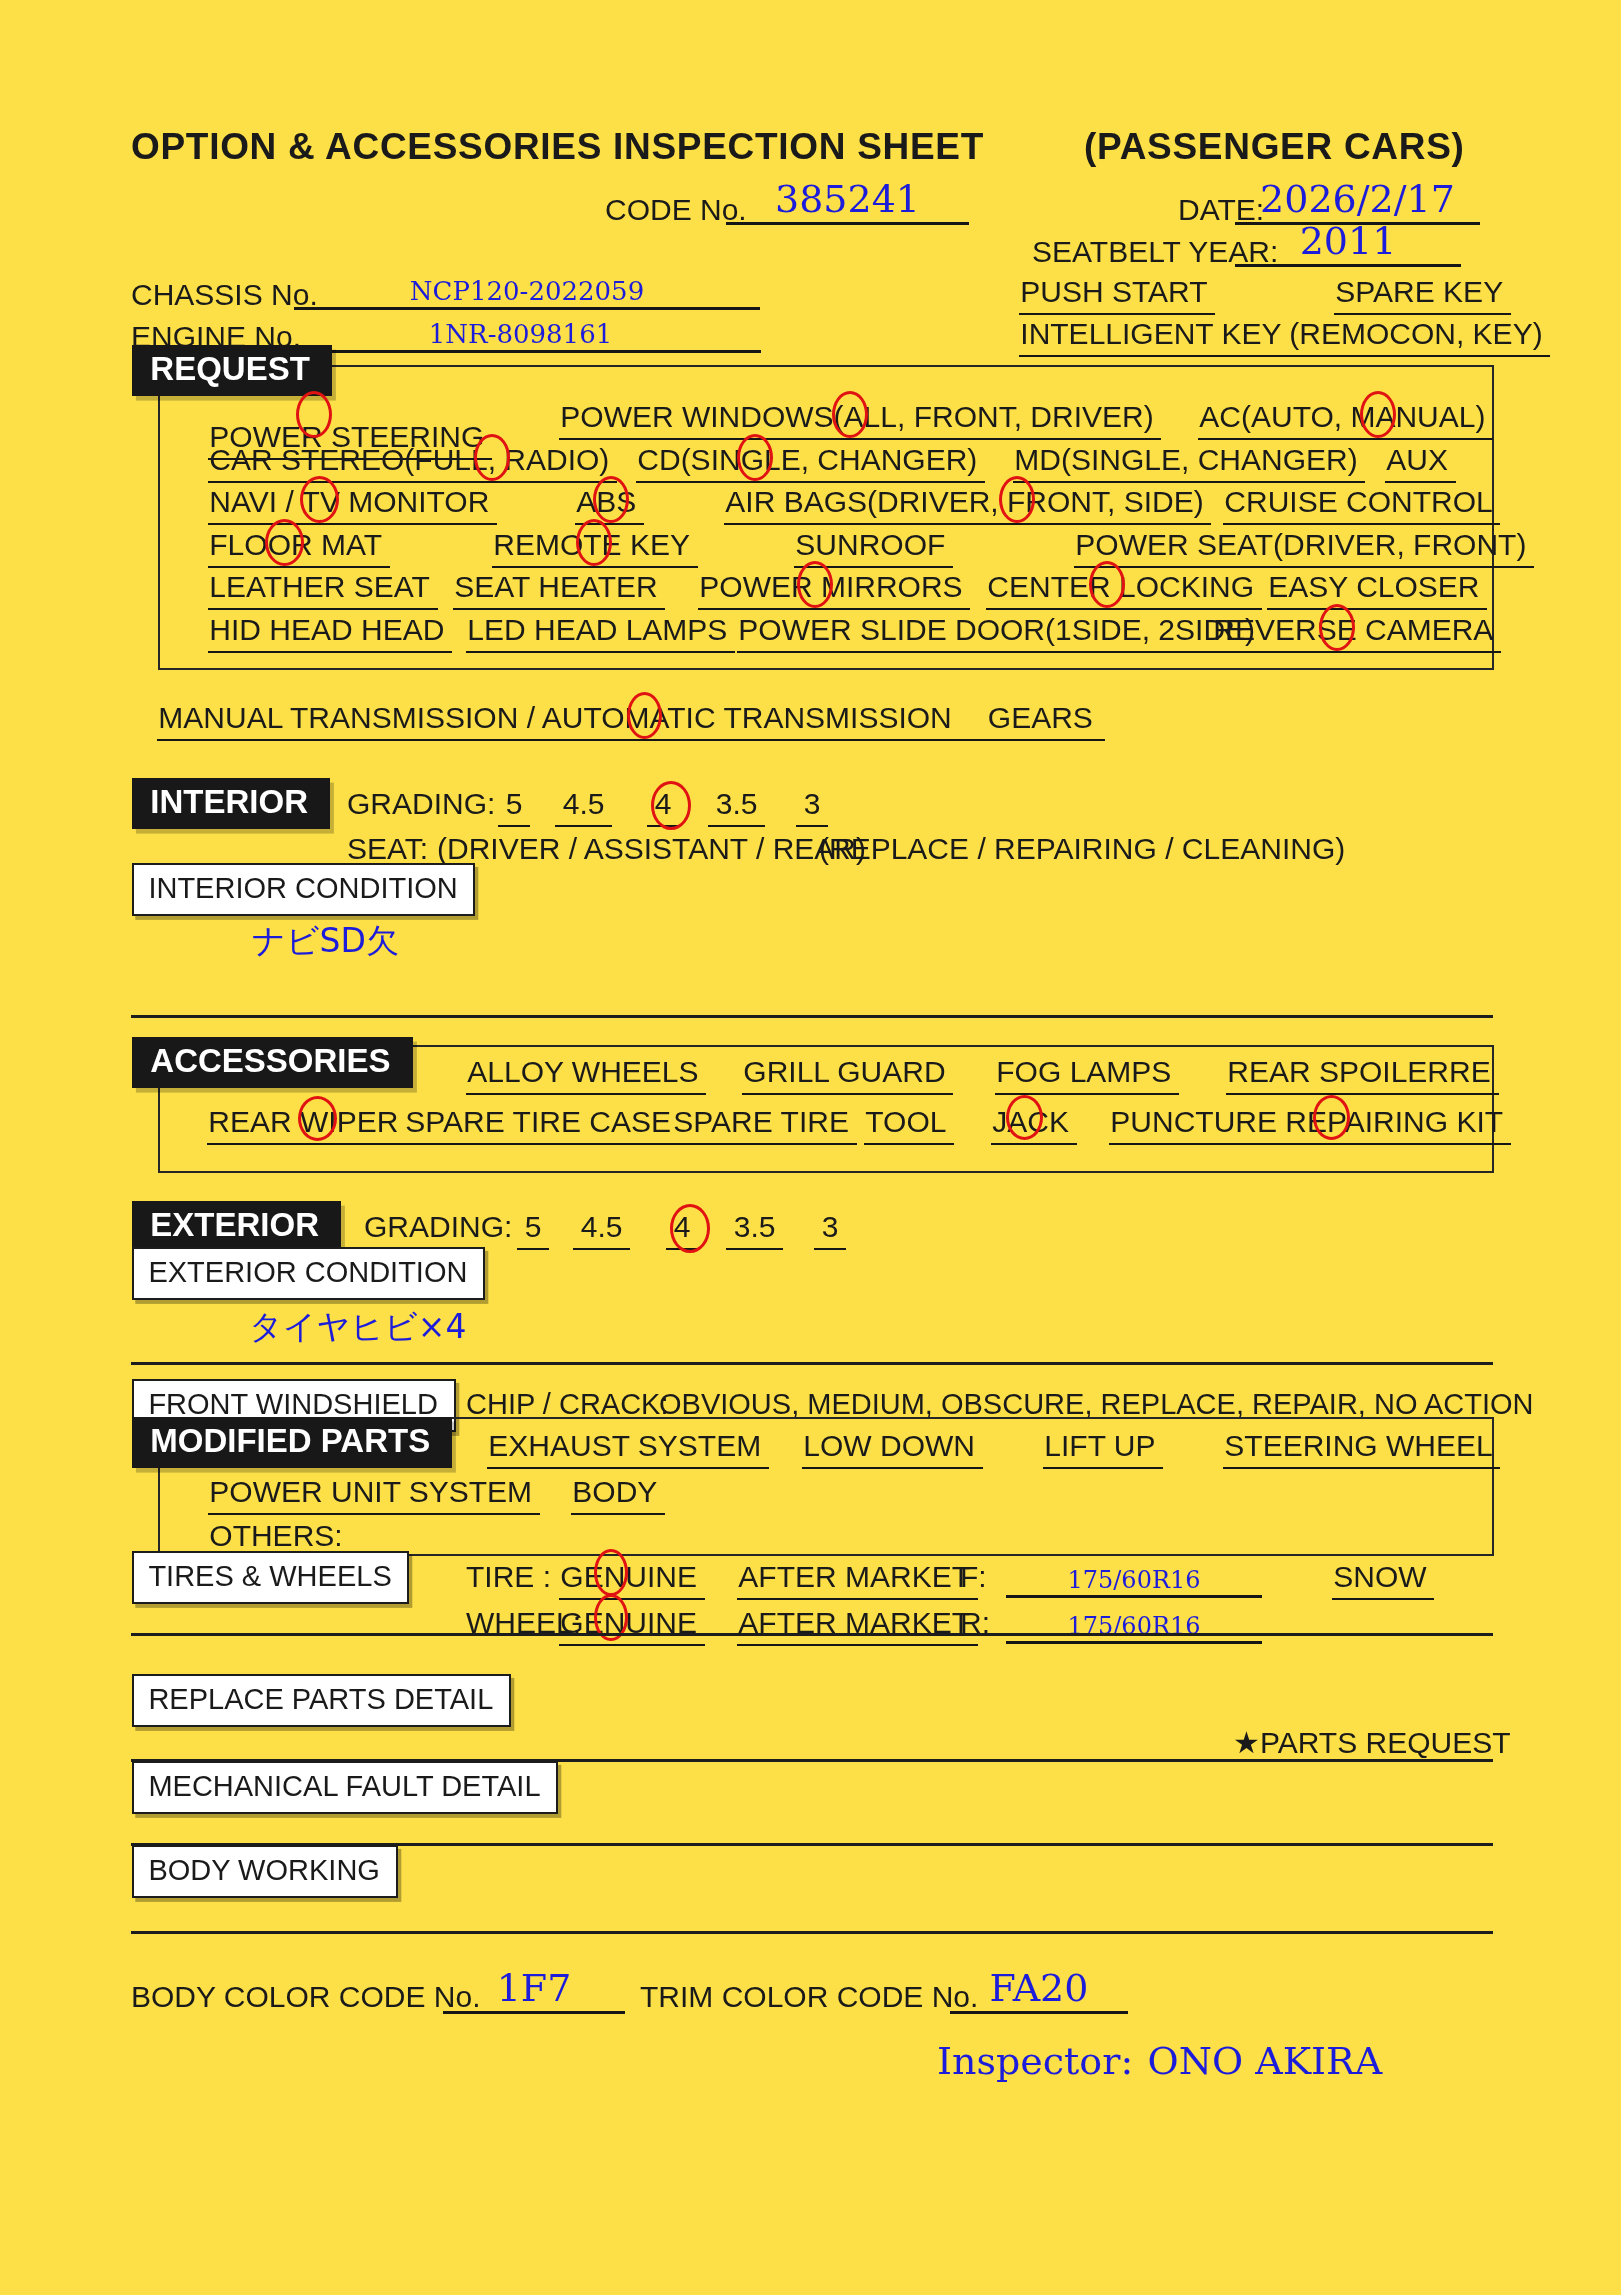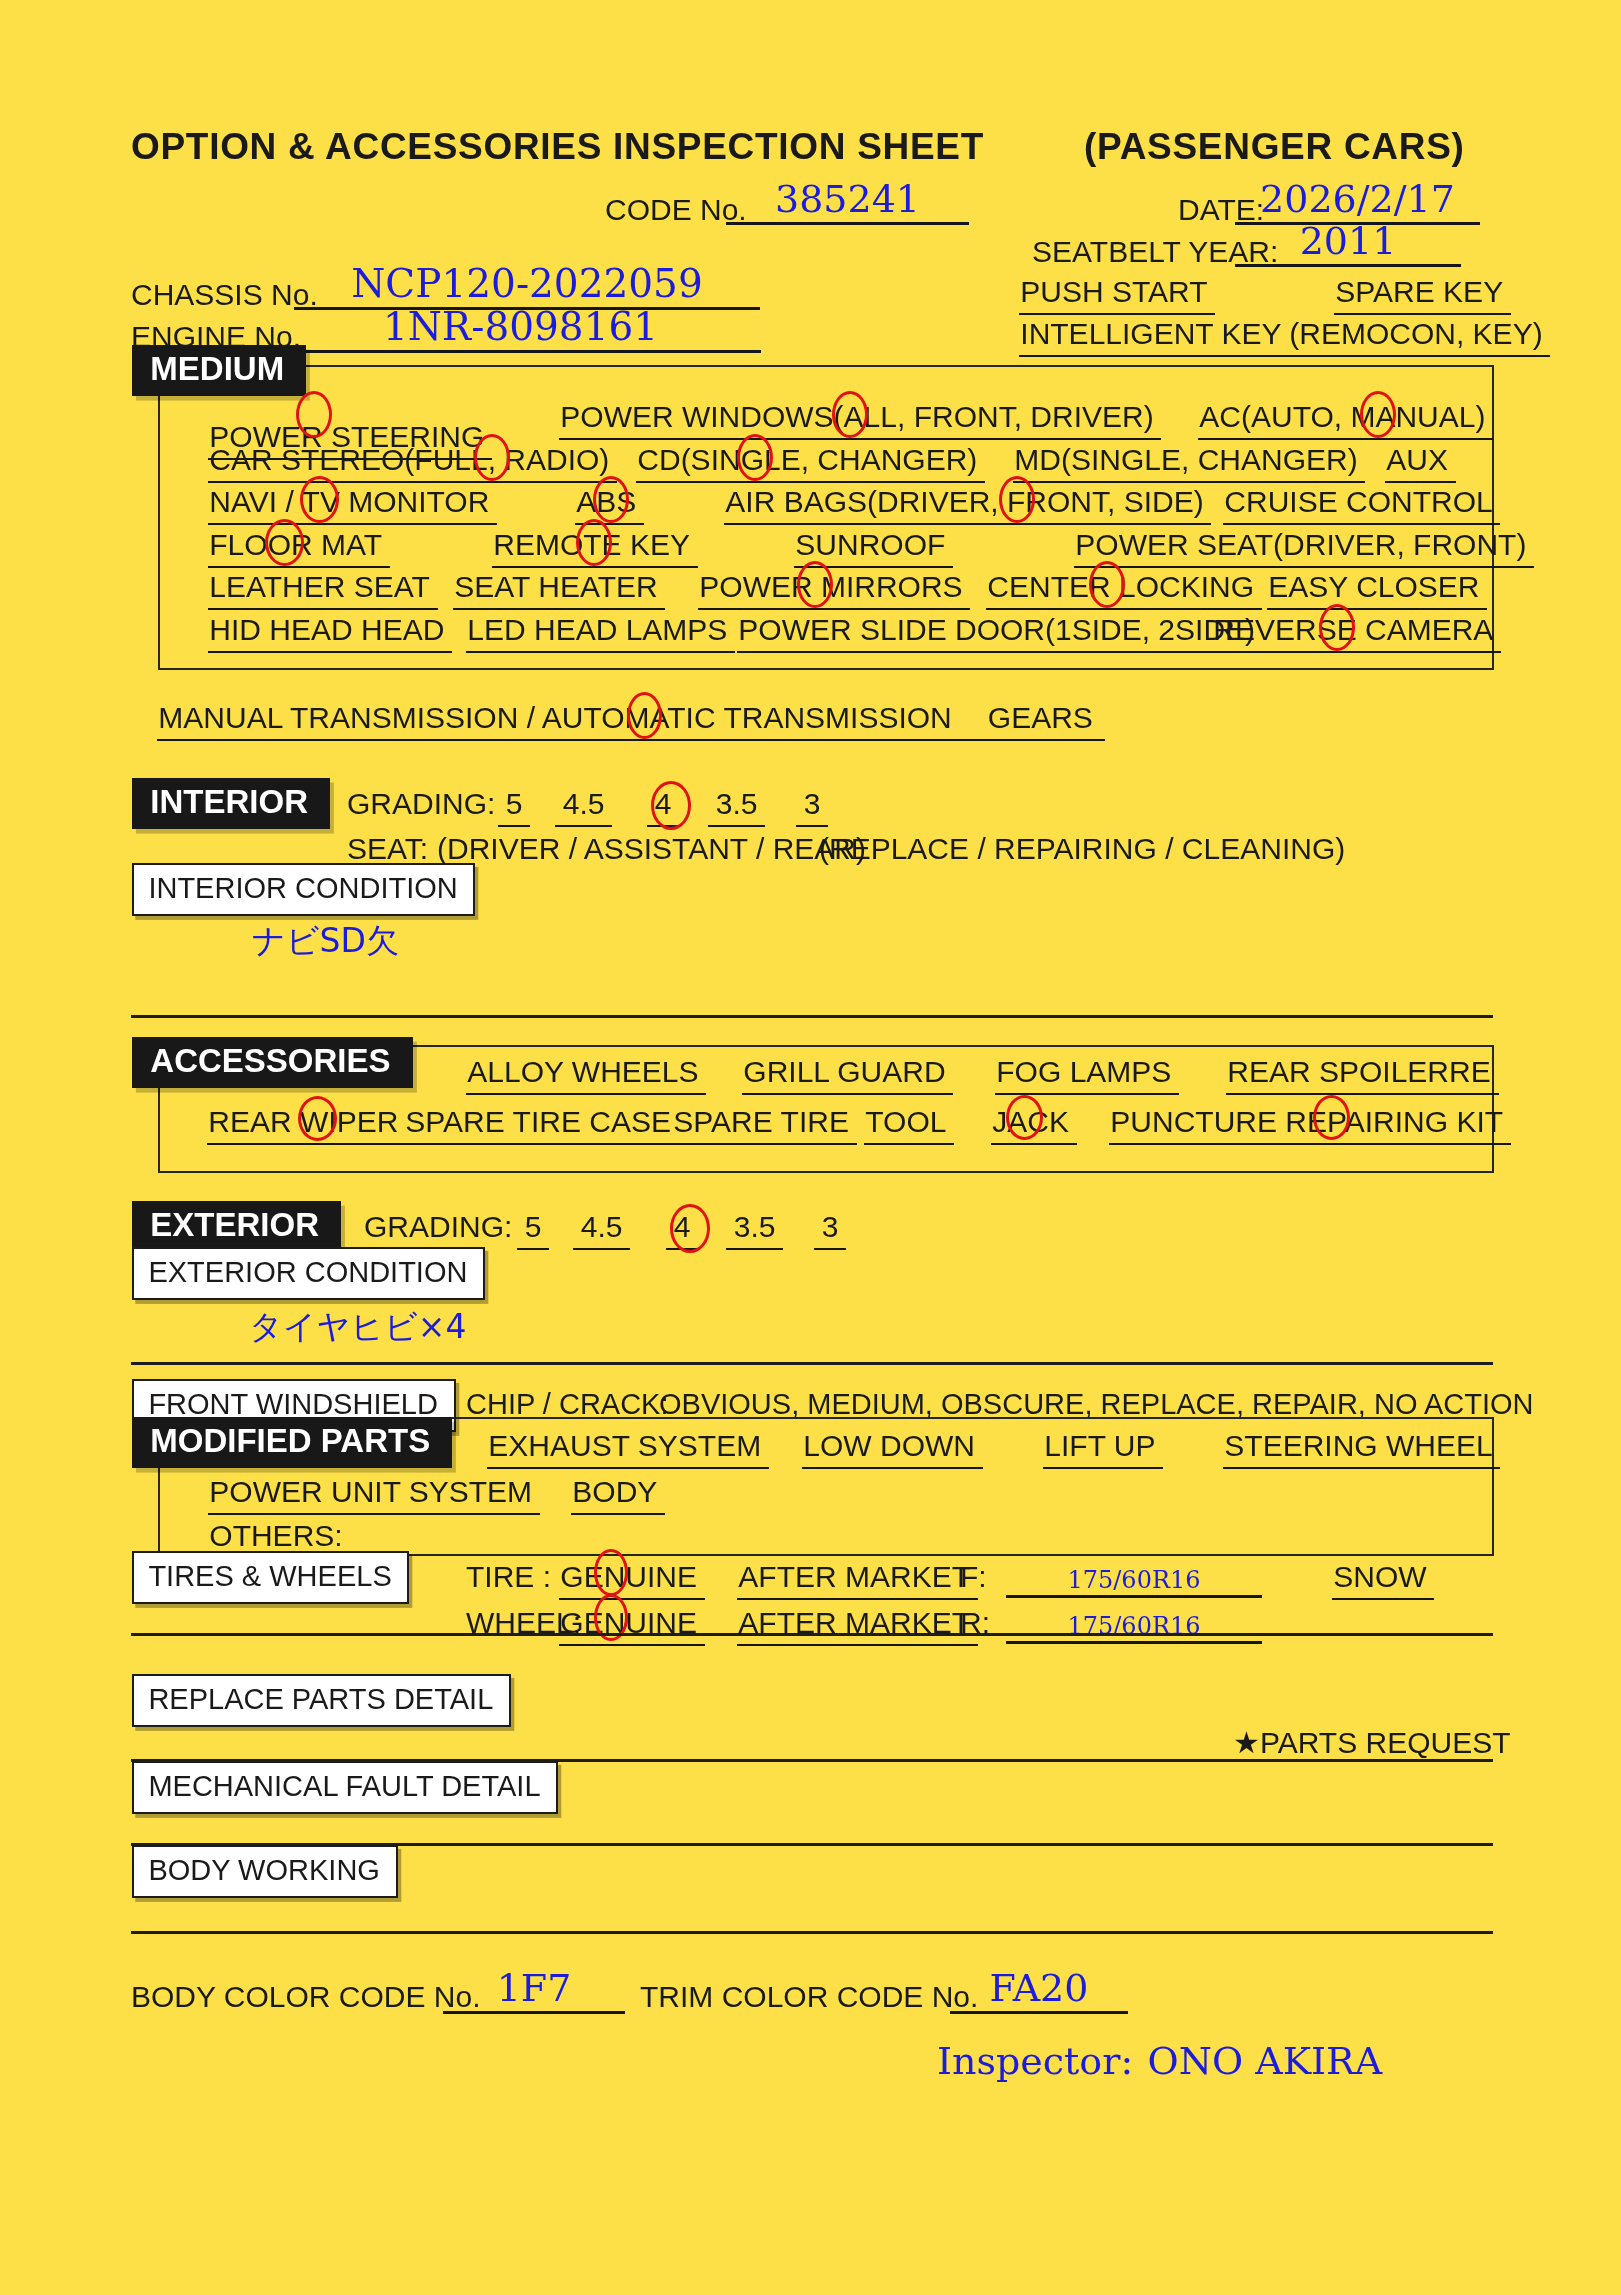--- a/index.html
+++ b/index.html
@@ -12,21 +12,21 @@
   .item{font-size:30px;border-bottom:2.6px solid #161616;padding:0 7.8px 3.9px 1.3px;}
   .grade{font-size:30px;border-bottom:2.6px solid #161616;padding:0 7.8px 3.9px 7.8px;}
   .sec{background:#181818;color:#ffffff;font-weight:700;font-size:33px;
        padding:5.2px 22px 7.8px 18.3px;box-shadow:3.9px 4.6px 0 rgba(0,0,0,0.22);}
   .obox{border:2.6px solid #1c1c1c;background:#fff;box-shadow:3.3px 3.9px 0 rgba(0,0,0,0.30);
         font-size:29px;padding:6.5px 15.7px 9.2px 14.4px;}
   .rect{border:2.6px solid #262626;}
   .hr{background:#1d1d1d;height:3.3px;}
   .uline{border-bottom:3.3px solid #161616;display:flex;align-items:flex-end;justify-content:center;padding-bottom:1px;}
   .blueval{color:#1c1cdb;font-family:"DejaVu Serif","Liberation Serif",serif;font-size:38px;}
-  .blueval60{color:#1c1cdb;font-family:"DejaVu Serif","Liberation Serif",serif;font-size:39px;}
+  .blueval60{color:#1c1cdb;font-family:"DejaVu Serif","Liberation Serif",serif;font-size:26px;}
   .blueval54{color:#1c1cdb;font-family:"DejaVu Serif","Liberation Serif",serif;font-size:24px;}
   .jnote{color:#1c1cdb;font-family:"DejaVu Sans","Liberation Sans",sans-serif;font-size:33px;}
   .insp{color:#1c1cdb;font-family:"DejaVu Serif","Liberation Serif",serif;font-size:38px;}
   .circle{border:3.3px solid #e01212;border-radius:50%;background:transparent;}
 </style>
 </head>
 <body>
 
 <div class="page">
 
@@ -55,21 +55,21 @@
   <div class="abs item" style="left:1019px;top:275px;">PUSH START</div>
   <div class="abs item" style="left:1334px;top:275px;">SPARE KEY</div>
 
   <div class="abs lbl" style="left:131px;top:320px;">ENGINE No.</div>
   <div class="abs uline" style="left:280px;top:295px;width:481px;height:54px;">
     <span class="blueval60">1NR-8098161</span>
   </div>
   <div class="abs item" style="left:1019px;top:317px;">INTELLIGENT KEY (REMOCON, KEY)</div>
 
   <div class="abs rect" style="left:158px;top:365px;width:1332px;height:301px;"></div>
-  <div class="abs sec" style="left:132px;top:345px;">MEDIUM</div>
+  <div class="abs sec" style="left:132px;top:345px;">REQUEST</div>
 
   <div class="abs item" style="left:208px;top:420px;">POWER STEERING</div>
   <div class="abs item" style="left:559px;top:400px;">POWER WINDOWS(ALL, FRONT, DRIVER)</div>
   <div class="abs item" style="left:1198px;top:400px;">AC(AUTO, MANUAL)</div>
 
   <div class="abs item" style="left:208px;top:443px;">CAR STEREO(FULL, RADIO)</div>
   <div class="abs item" style="left:636px;top:443px;">CD(SINGLE, CHANGER)</div>
   <div class="abs item" style="left:1013px;top:443px;">MD(SINGLE, CHANGER)</div>
   <div class="abs item" style="left:1385px;top:443px;">AUX</div>
 

